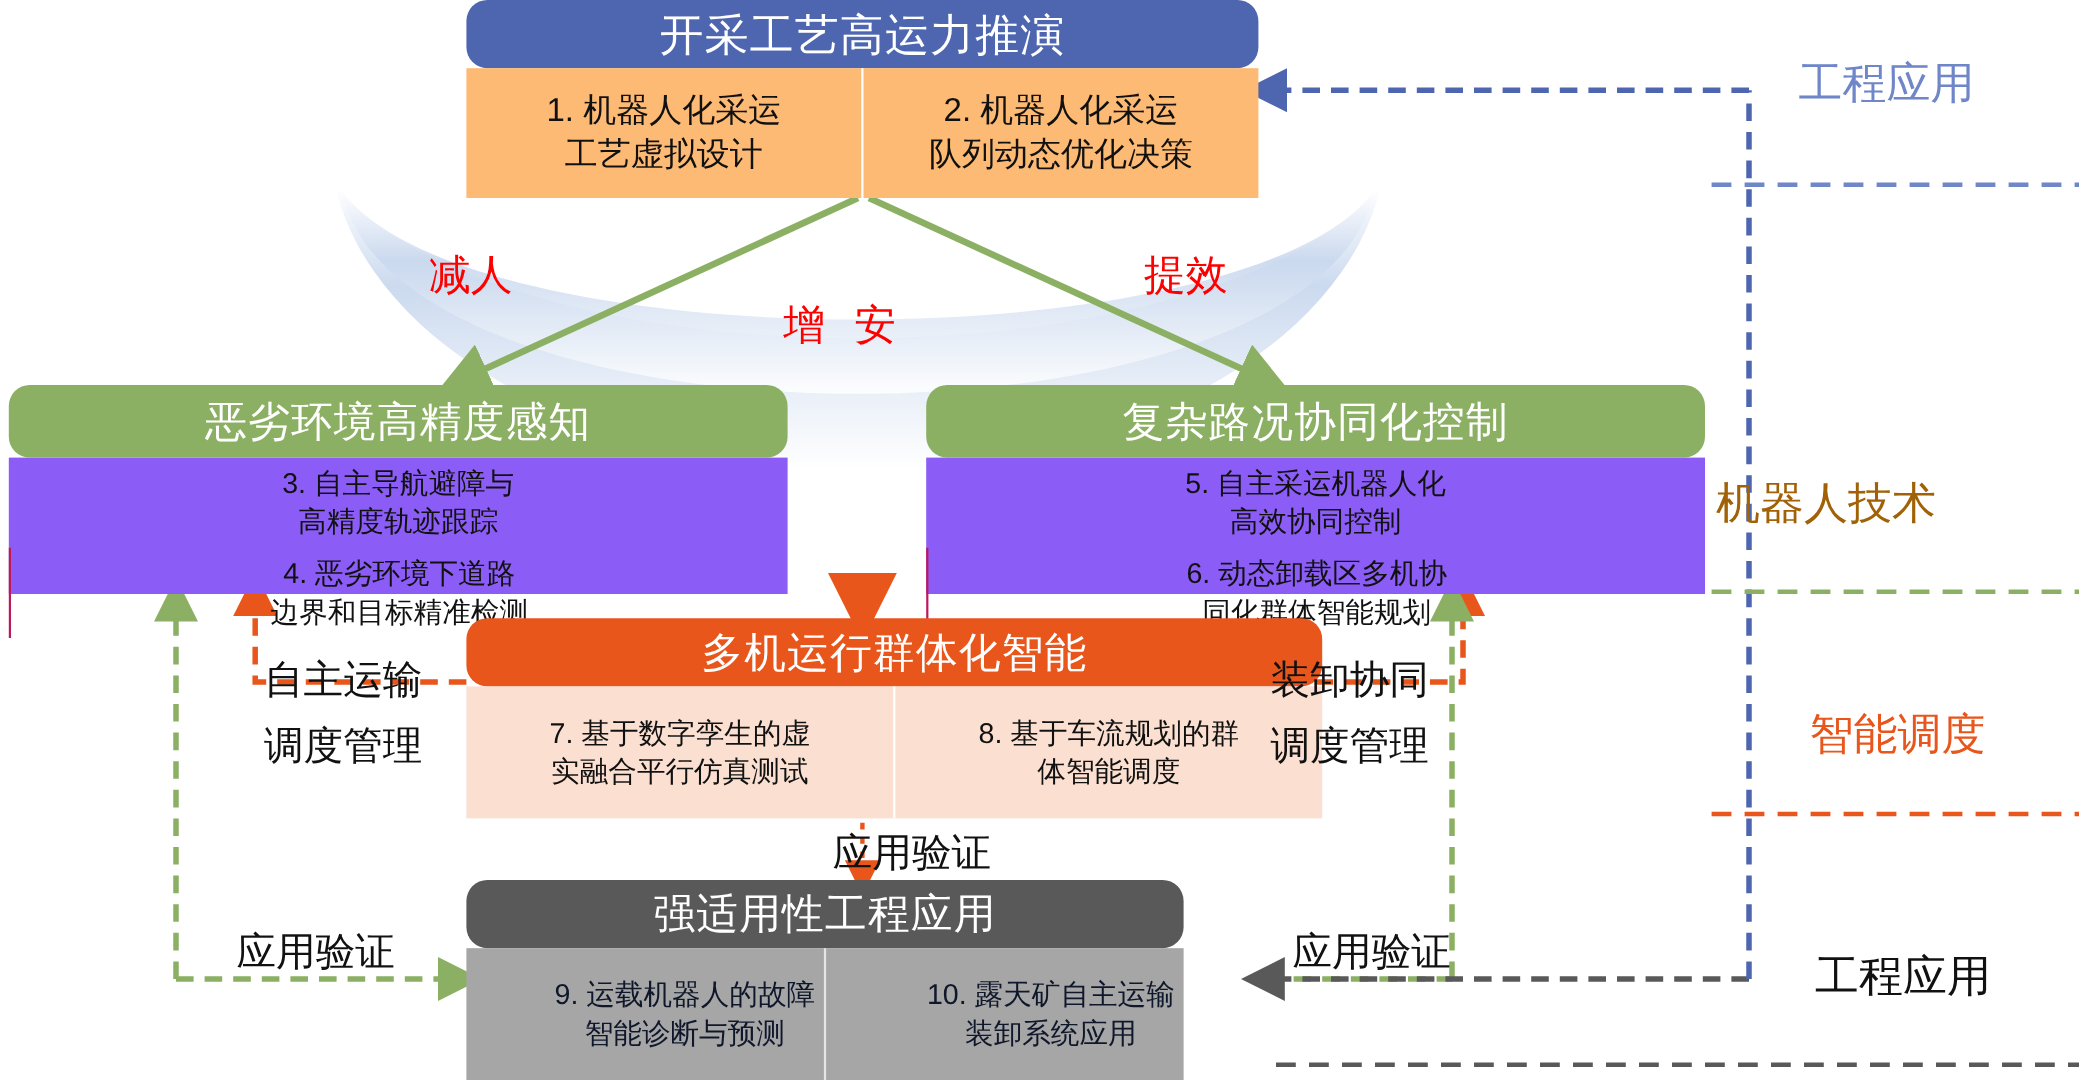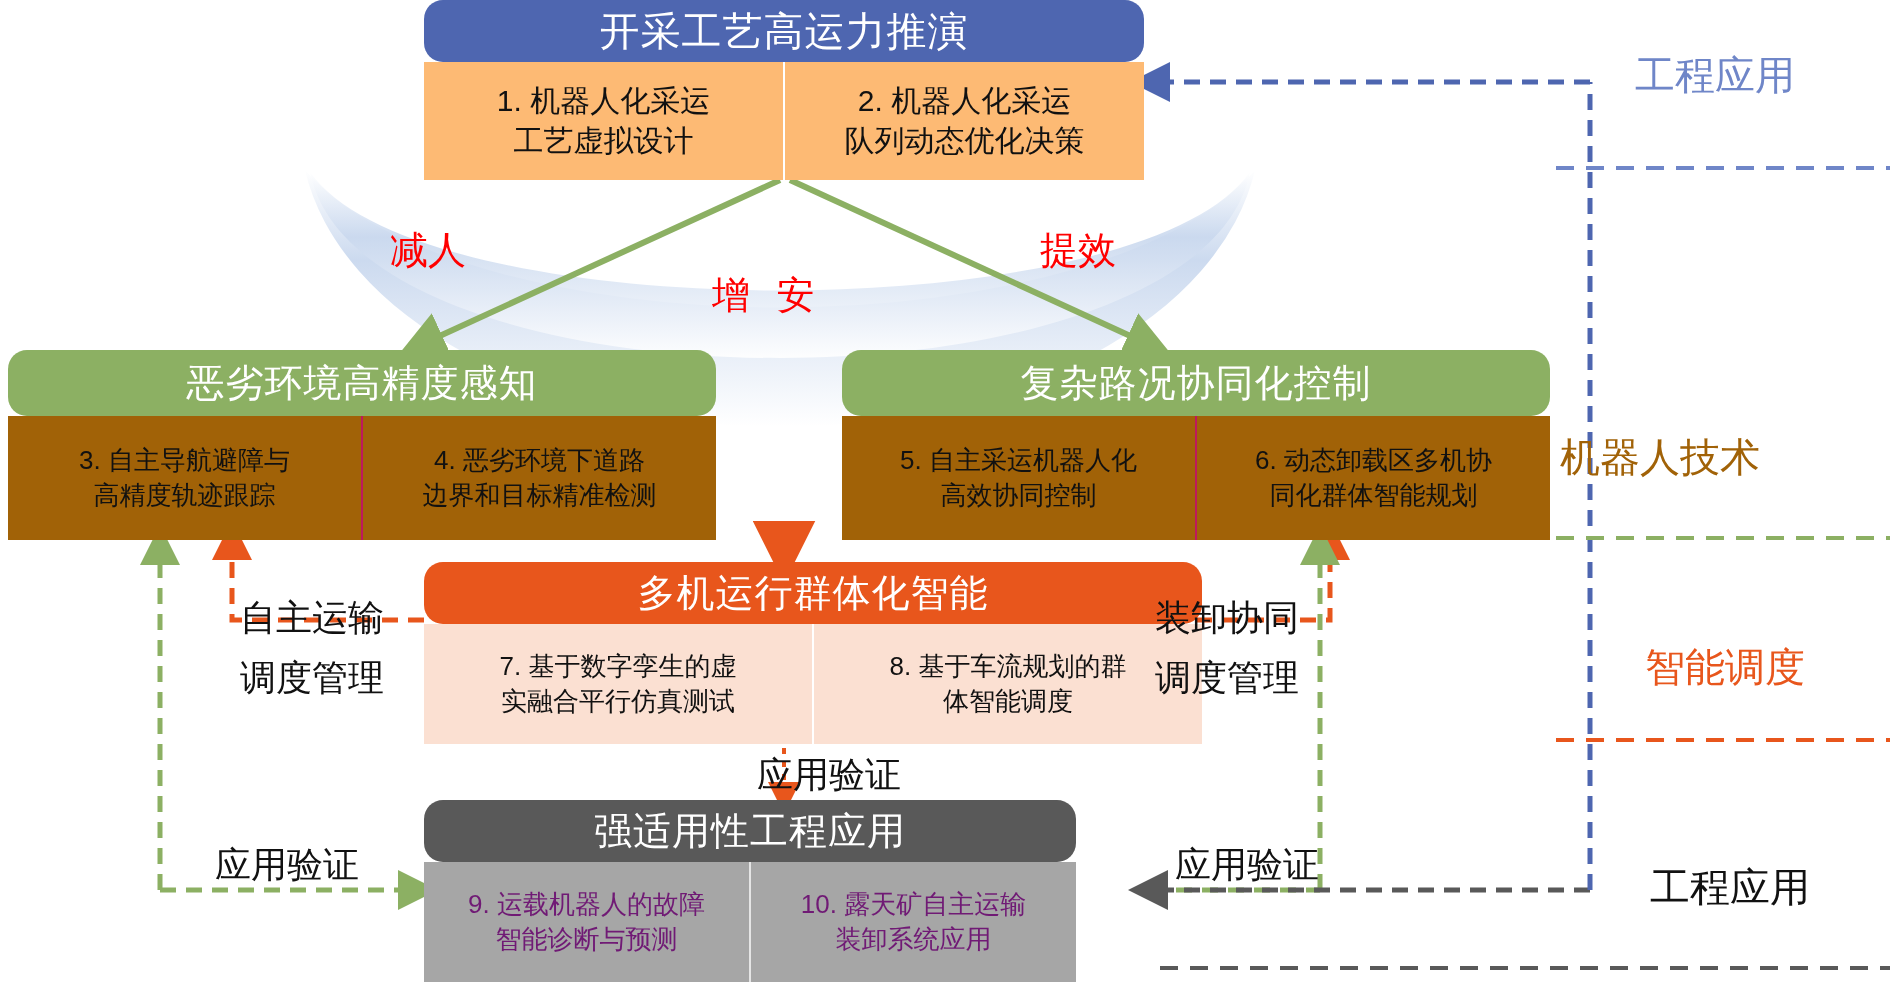--- a/index.html
+++ b/index.html
@@ -14,41 +14,41 @@
 
   
   #box-top{left:424px;top:0px;width:720px;height:180px;}
   #box-top .box-head{height:62px;background:#4e66b0;font-size:40px;}
   #box-top .box-body{height:118px;background:#fdba74;}
   #box-top .cell{font-size:30px;}
   #box-top .cell.divider{border-left:2px solid #ffffff;}
 
   
   .green .box-head{background:#8cb063;font-family:Liberation Mono, monospace;}
-  .green .box-body{background:#a16207;}
+  .green .box-body{background:#8b5cf6;flex-direction:column;}
   .green .cell.divider{border-left:2px solid #be185d;}
 
   #box-g1{left:8px;top:350px;width:708px;height:190px;}
   #box-g1 .box-head{height:66px;font-size:38px;}
   #box-g1 .box-body{height:124px;}
   #box-g2{left:842px;top:350px;width:708px;height:190px;}
   #box-g2 .box-head{height:66px;font-size:38px;}
   #box-g2 .box-body{height:124px;}
 
   
   #box-o{left:424px;top:562px;width:778px;height:182px;}
   #box-o .box-head{height:62px;background:#e8561c;font-size:38px;}
   #box-o .box-body{height:120px;background:#fbe0d2;}
   #box-o .cell.divider{border-left:2px solid #ffffff;}
 
   
   #box-gray{left:424px;top:800px;width:652px;height:182px;}
   #box-gray .box-head{height:62px;background:#595959;font-size:38px;}
   #box-gray .box-body{height:120px;background:#a6a6a6;}
-  #box-gray .cell{color:#701a75;}
+  #box-gray .cell{color:#0f172a;justify-content:flex-end;}
   #box-gray .cell.divider{border-left:2px solid #e5e5e5;}
 
   
   .cat{position:absolute;font-size:40px;white-space:nowrap;}
   #cat-1{left:1635px;top:48px;color:#6f86c8;}
   #cat-2{left:1560px;top:430px;color:#a16207;}
   #cat-3{left:1645px;top:640px;color:#e8561c;}
   #cat-4{left:1650px;top:860px;color:#111111;}
 
   

